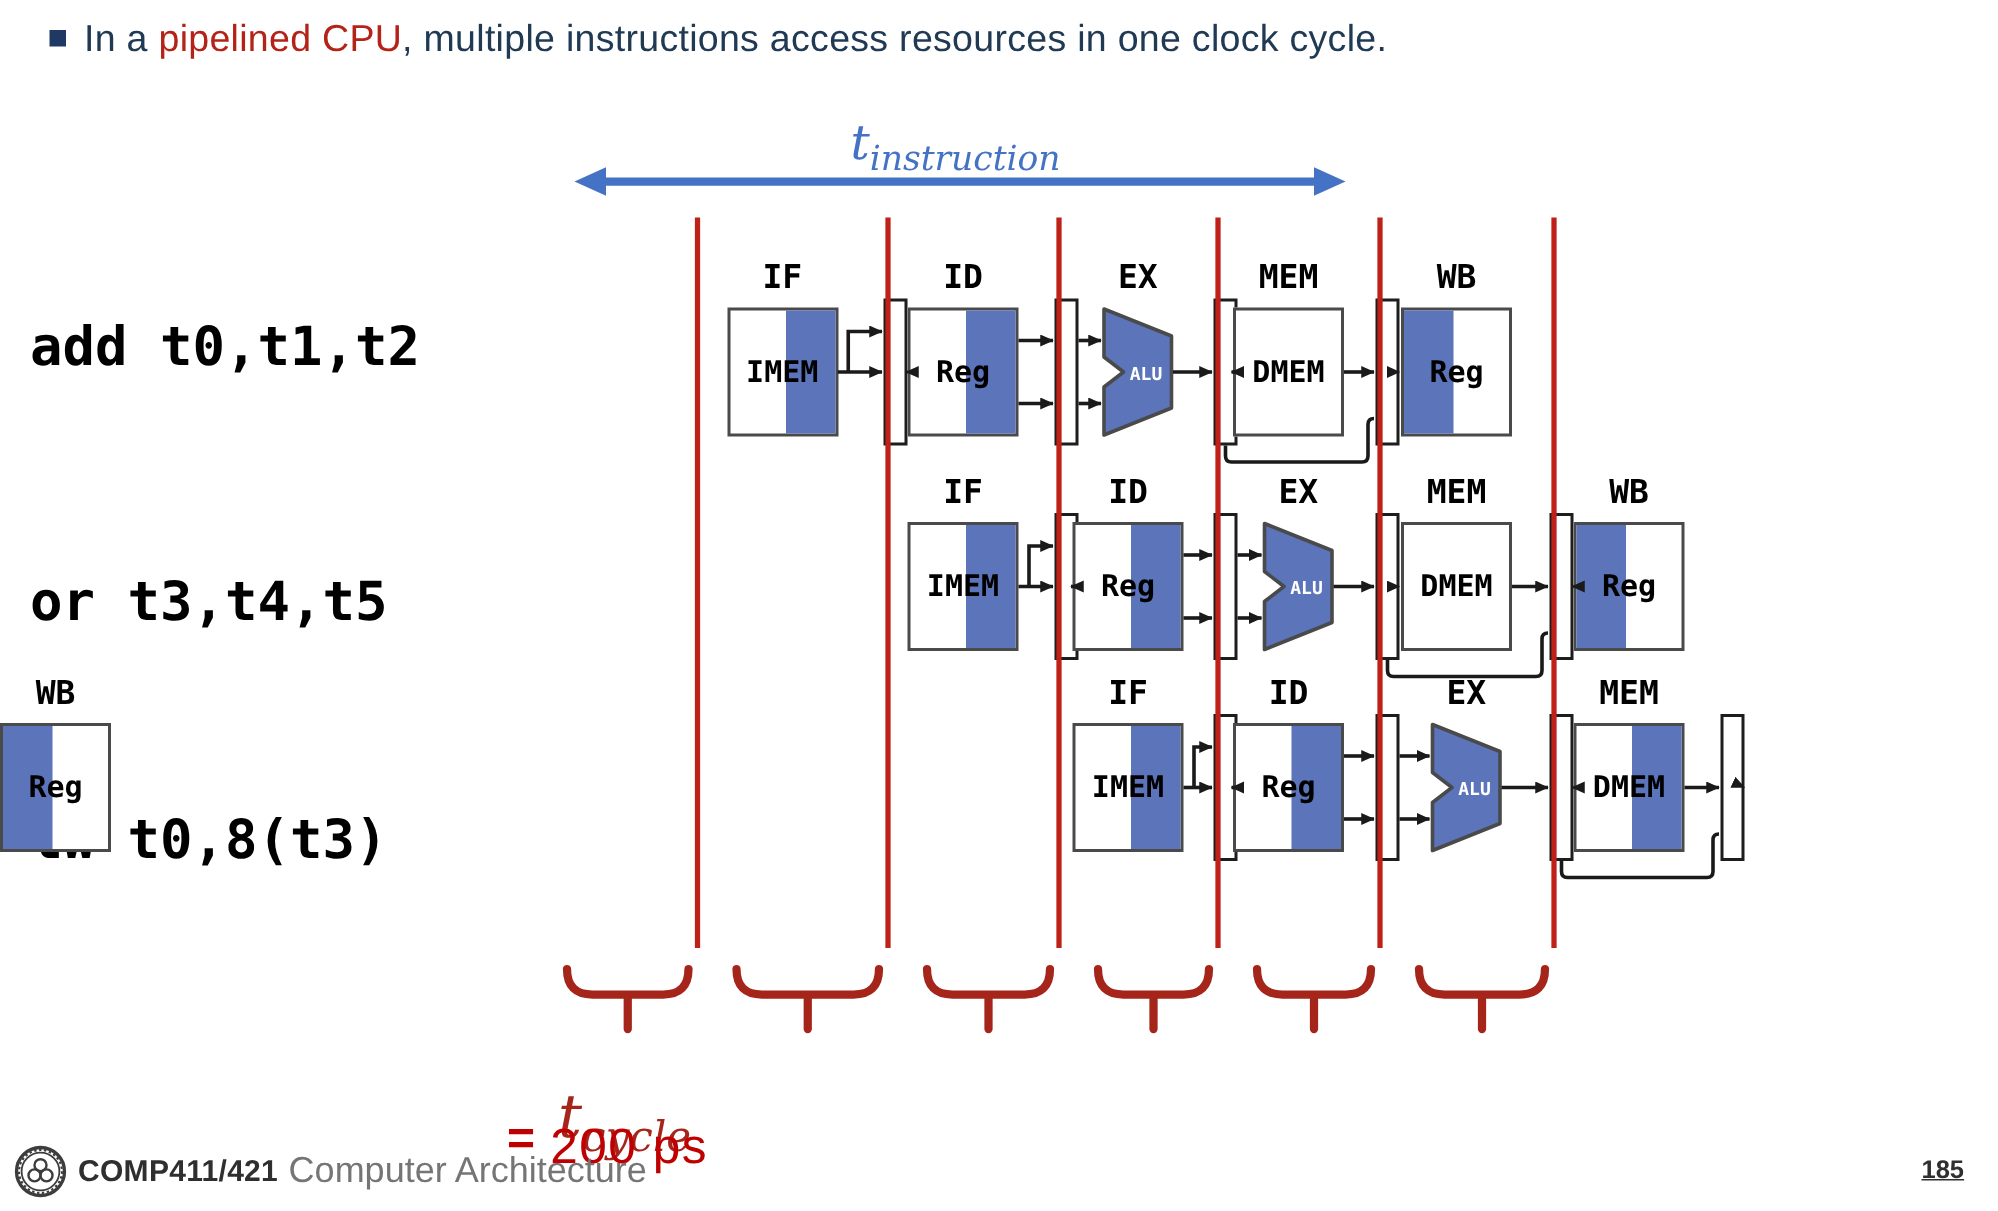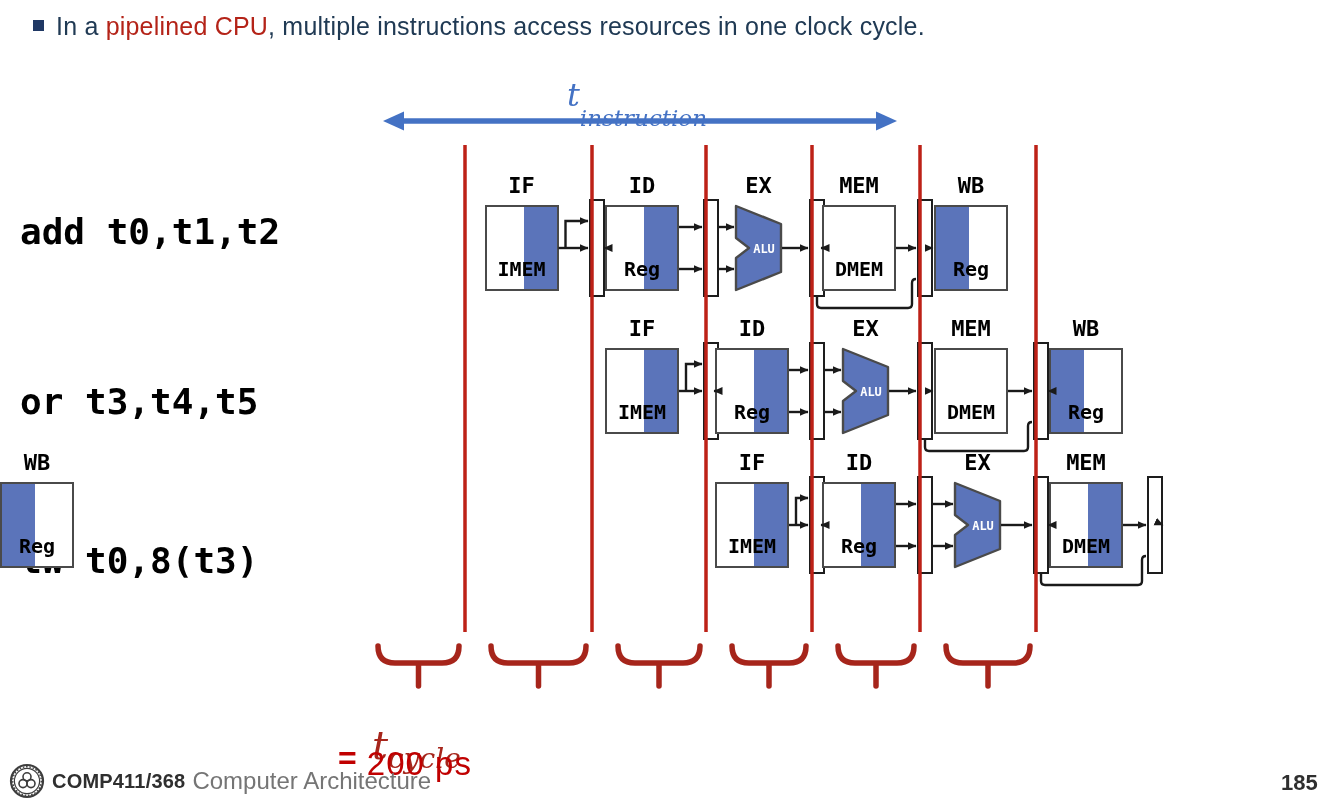--- a/index.html
+++ b/index.html
@@ -6,46 +6,46 @@
   #slide{position:relative;width:1332px;height:807px;background:#ffffff;overflow:hidden;
          font-family:"Liberation Sans",sans-serif;}
   
   #bullet-marker{position:absolute;left:33px;top:20px;width:11px;height:11px;background:#1f3864;}
   #bullet-text{position:absolute;left:56px;top:7px;width:1150px;font-size:25px;line-height:39px;
                color:#203a54;letter-spacing:.2px;}
   .hl-red{color:#b42318;}
   
   .mathlab{position:absolute;font-family:"DejaVu Serif",serif;font-style:italic;white-space:nowrap;}
   #t-instruction-label{left:567px;top:76px;color:#4472c4;font-size:32px;}
-  #t-instruction-label .sub{font-size:23px;position:relative;top:20px;}
+  #t-instruction-label .sub{font-size:23px;position:relative;top:7px;}
   #t-cycle-label{left:372px;top:722px;color:#a6251b;font-size:40px;}
   #t-cycle-label .sub{font-size:28px;position:relative;top:9px;}
   #cycle-value{position:absolute;left:338px;top:740px;color:#c00000;white-space:nowrap;}
   #cycle-value .eq{font-size:32px;font-weight:bold;vertical-align:6px;}
   #cycle-value .val{font-size:33px;font-weight:400;letter-spacing:1px;text-align:center;}
   
   .instr{position:absolute;left:20px;font-family:"DejaVu Sans Mono",monospace;font-weight:bold;
          font-size:36px;color:#000000;white-space:pre;}
   .stage-label{position:absolute;text-align:center;font-family:"DejaVu Sans Mono",monospace;
                font-weight:bold;font-size:22px;color:#000;}
   .ubox{position:absolute;background:#fff;border:2.5px solid #4a4a4a;box-sizing:border-box;}
   .ubox .half{position:absolute;top:0;bottom:0;width:47%;}
   .half.right{right:0;} .half.left{left:0;}
   .ubox .ulabel{position:absolute;left:0;right:0;top:50%;transform:translateY(-52%);text-align:center;
-                font-family:"DejaVu Sans Mono",monospace;font-weight:bold;font-size:20px;color:#000;margin-top:21px;}
+                font-family:"DejaVu Sans Mono",monospace;font-weight:bold;font-size:20px;color:#000;}
   .reg{position:absolute;background:#fff;border:2.5px solid #1d1d1d;box-sizing:border-box;}
   .alu{position:absolute;}
   
   #overlay{position:absolute;left:0;top:0;z-index:5;pointer-events:none;}
   .lift{position:relative;z-index:2;}
   
   #footer{position:absolute;left:9px;top:763px;display:flex;align-items:center;gap:7px;}
   #course-code{font-size:20px;font-weight:bold;color:#2f2f2f;letter-spacing:.2px;}
   #course-subtitle{font-size:24px;color:#757575;}
-  #page-number{position:absolute;left:1281px;top:770px;font-size:22px;font-weight:bold;color:#2f2f2f;}
+  #page-number{position:absolute;left:1281px;top:770px;font-size:17px;font-weight:bold;color:#2f2f2f;text-decoration:underline;}
 </style>
 </head>
 <body>
 
 <div id="slide">
 
   <span id="bullet-marker"></span>
   <div id="bullet-text"><span>In a </span><span class="hl-red">pipelined CPU</span><span>, multiple instructions access resources in one clock cycle.</span></div>
 
   <div id="t-instruction-label" class="mathlab"><span>t</span><span class="sub">instruction</span></div>
@@ -214,18 +214,18 @@
 
   <div id="footer">
     <svg width="36" height="36" viewBox="0 0 36 36">
       <circle cx="18" cy="18" r="16" fill="none" stroke="#3d3d3d" stroke-width="2.2"></circle>
       <circle cx="18" cy="18" r="12.6" fill="none" stroke="#3d3d3d" stroke-width="1.2"></circle>
       <circle cx="18" cy="18" r="14.3" fill="none" stroke="#3d3d3d" stroke-width="1.4" stroke-dasharray="1.6,1.7"></circle>
       <circle cx="18" cy="13.8" r="4" fill="none" stroke="#3d3d3d" stroke-width="1.6"></circle>
       <circle cx="14" cy="20.6" r="4" fill="none" stroke="#3d3d3d" stroke-width="1.6"></circle>
       <circle cx="22" cy="20.6" r="4" fill="none" stroke="#3d3d3d" stroke-width="1.6"></circle>
     </svg>
-    <span id="course-code">COMP411/368</span>
+    <span id="course-code">COMP411/421</span>
     <span id="course-subtitle">Computer Architecture</span>
   </div>
   <div id="page-number">185</div>
 
 </div>
 
 </body></html>

